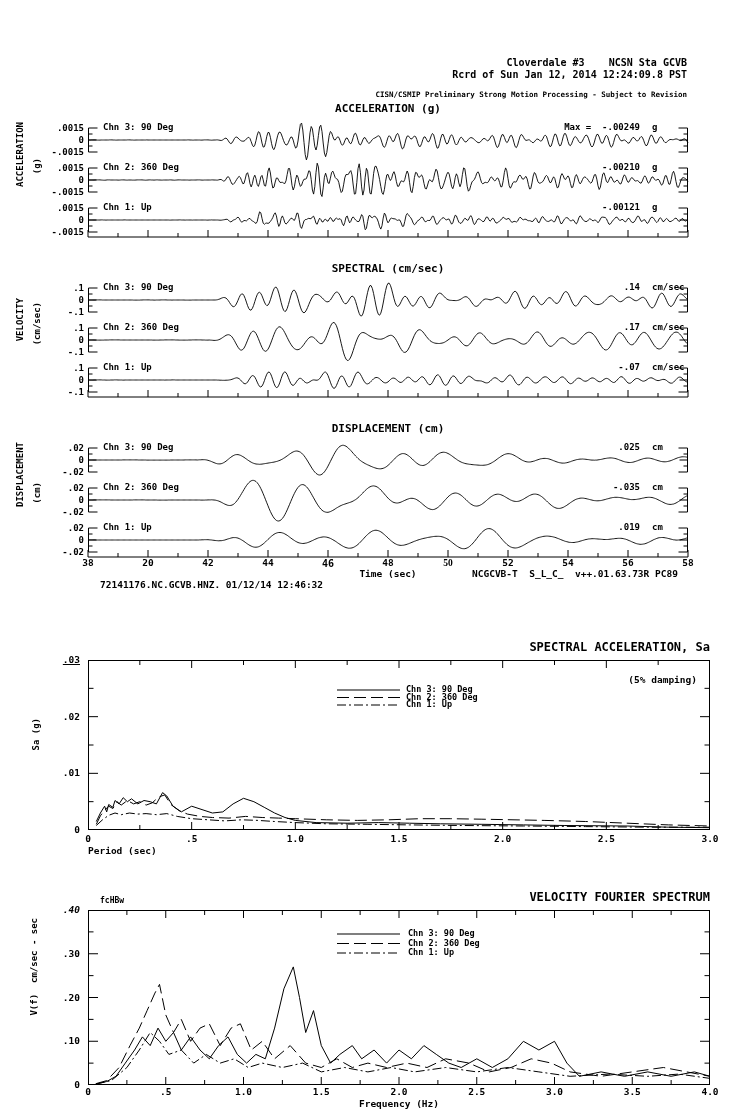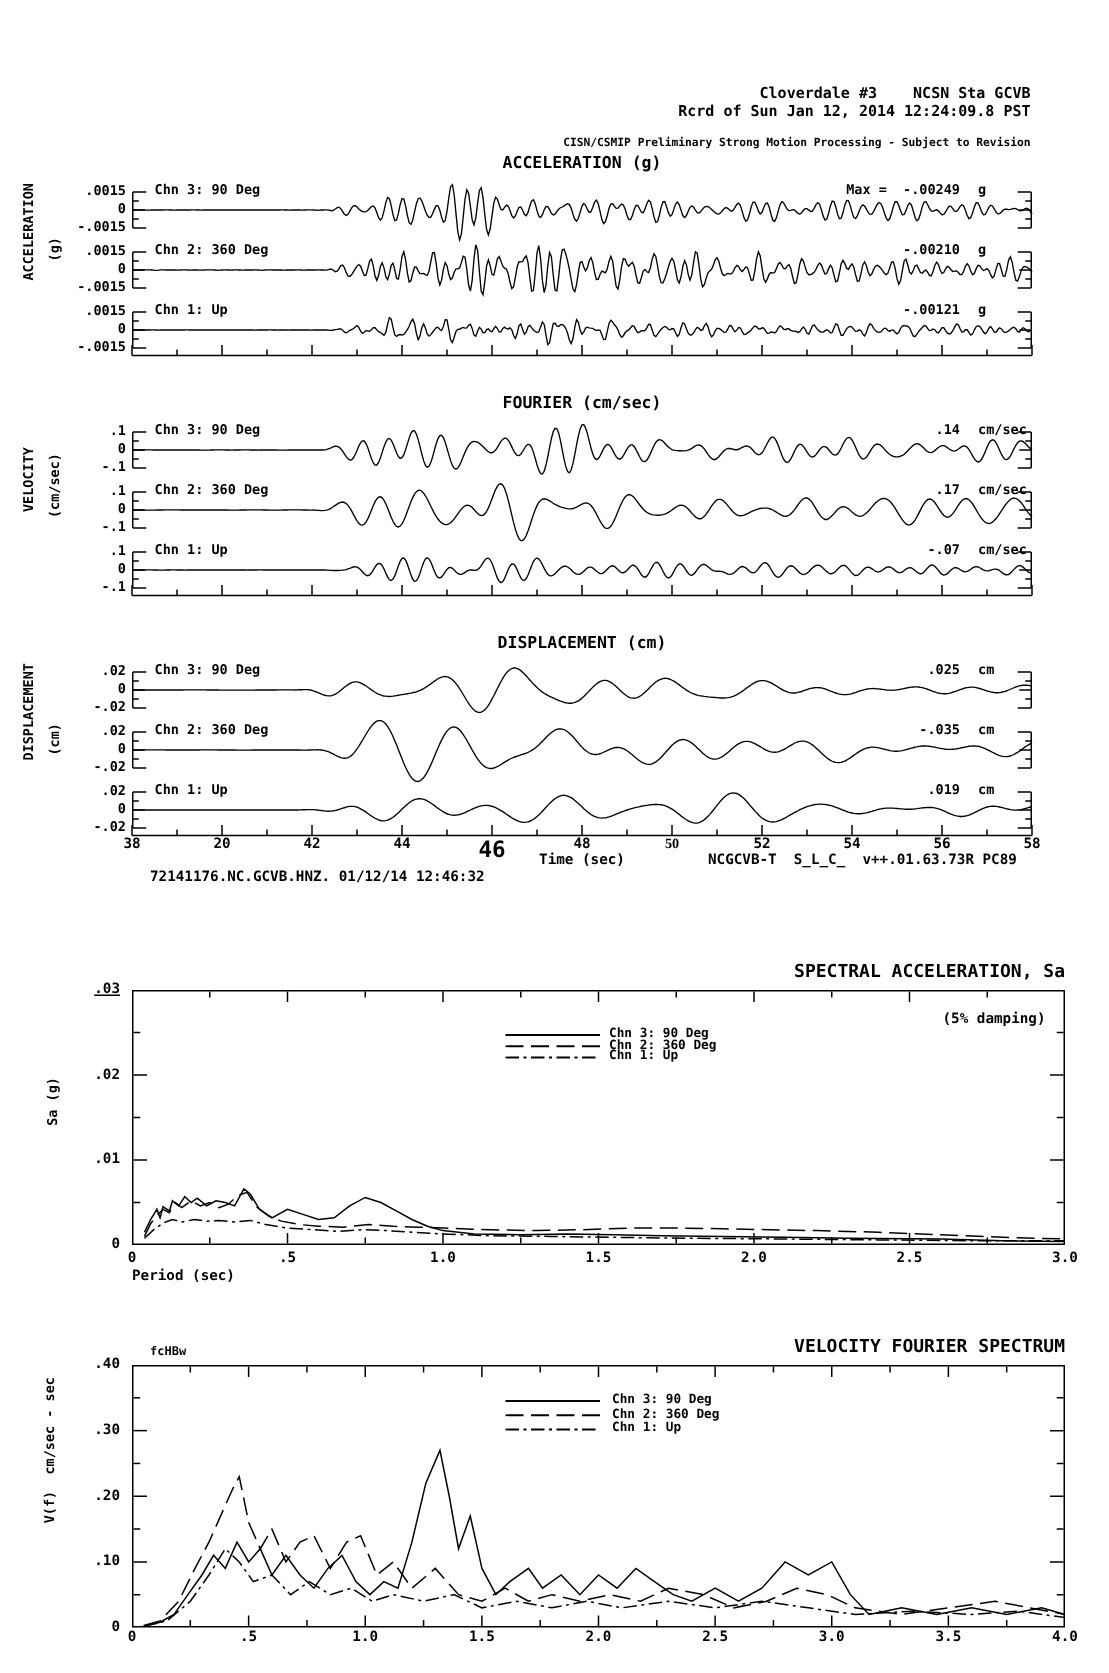--- a/index.html
+++ b/index.html
@@ -89,21 +89,21 @@
         <line x1="480" y1="119" x2="480" y2="112" stroke="#000000"></line>
         <line x1="510" y1="119" x2="510" y2="115" stroke="#000000"></line>
         <line x1="540" y1="119" x2="540" y2="112" stroke="#000000"></line>
         <line x1="570" y1="119" x2="570" y2="115" stroke="#000000"></line>
         <line x1="600" y1="119" x2="600" y2="112" stroke="#000000"></line>
       </svg>
     </div>
 
   <div class="vlab" style="left:16px;top:298px">VELOCITY</div>
   <div class="vlab" style="left:33px;top:302px">(cm/sec)</div>
-  <div class="lbl ptitle" style="top:263px">FOURIER (cm/sec)</div>
+  <div class="lbl ptitle" style="top:263px">SPECTRAL (cm/sec)</div>
   <div id="ts-velocity">
       <svg width="602" height="125" style="left: 88px; top: 278px;">
         <line x1="0.5" y1="10" x2="0.5" y2="34" stroke="#000000"></line>
         <line x1="0.5" y1="10" x2="9.5" y2="10" stroke="#000000"></line>
         <line x1="0.5" y1="16" x2="4.5" y2="16" stroke="#000000"></line>
         <line x1="0.5" y1="22" x2="8.5" y2="22" stroke="#000000"></line>
         <line x1="0.5" y1="28" x2="4.5" y2="28" stroke="#000000"></line>
         <line x1="0.5" y1="34" x2="9.5" y2="34" stroke="#000000"></line>
         <line x1="599.5" y1="10" x2="599.5" y2="34" stroke="#000000"></line>
         <line x1="599.5" y1="10" x2="590.5" y2="10" stroke="#000000"></line>
@@ -280,20 +280,21 @@
         <path d="M8.3,164.3L12.4,155.8L16.6,150.2L20.7,146.2L24.9,148.5L29.0,141.7L33.2,145.1L39.4,140.5L45.6,143.9L51.8,141.7L58.1,145.1L64.3,142.8L70.5,137.1L76.7,134.9L82.9,144.5L91.2,150.7L99.5,154.1L112.0,156.4L124.4,157.5L141.0,158.1L157.6,156.4L174.2,157.5L190.7,158.1L207.3,158.7L238.4,159.8L269.5,160.4L300.6,159.8L331.7,158.7L362.8,158.7L393.9,159.2L425.0,159.8L456.1,160.4L497.6,161.5L539.1,163.2L580.5,164.9L622.0,166.0" fill="none" stroke="#000000" stroke-width="1" stroke-dasharray="12,5"></path>
         <line x1="249" x2="312" y1="37.5" y2="37.5" stroke="#000000" stroke-width="1.2" stroke-dasharray="12,5"></line>
         <path d="M8.3,165.5L14.5,159.8L20.7,155.3L27.0,153.0L33.2,154.7L41.5,153.0L49.8,154.1L58.1,153.6L68.4,154.7L78.8,153.6L89.2,156.4L103.7,158.7L120.3,159.8L136.8,160.9L153.4,159.8L170.0,160.4L186.6,161.5L207.3,162.6L238.4,163.8L279.9,164.3L321.4,164.9L373.2,165.5L435.4,166.0L497.6,166.6L559.8,167.2L622.0,167.2" fill="none" stroke="#000000" stroke-width="1" stroke-dasharray="9,3,2,3"></path>
         <line x1="249" x2="312" y1="45" y2="45" stroke="#000000" stroke-width="1.2" stroke-dasharray="9,3,2,3"></line>
       </svg>
     </div>
 
   <div class="lbl stitle" style="top:891px">VELOCITY FOURIER SPECTRUM</div>
   <div class="lbl fs8" style="left:100px;top:897px">fcHBw</div>
   <div class="vlab fs8" style="left:30px;top:918px">V(f)  cm/sec - sec</div>
+  <div class="lbl fs95" style="left:88px;top:1099px;width:622px;text-align:center">Frequency (Hz)</div>
   <div id="fourier-host">
       <svg width="622" height="175" style="left: 88px; top: 910px;">
         <rect x="0.5" y="0.5" width="621" height="174" fill="none" stroke="#000000"></rect>
         <line x1="38.875" y1="174" x2="38.875" y2="170" stroke="#000000"></line>
         <line x1="38.875" y1="1" x2="38.875" y2="5" stroke="#000000"></line>
         <line x1="77.75" y1="174" x2="77.75" y2="167" stroke="#000000"></line>
         <line x1="77.75" y1="1" x2="77.75" y2="8" stroke="#000000"></line>
         <line x1="116.625" y1="174" x2="116.625" y2="170" stroke="#000000"></line>
         <line x1="116.625" y1="1" x2="116.625" y2="5" stroke="#000000"></line>
         <line x1="155.5" y1="174" x2="155.5" y2="167" stroke="#000000"></line>
@@ -394,21 +395,21 @@
     <div class="lbl" style="left: 103px; top: 523px;">Chn 1: Up</div>
     <div class="lbl r" style="left: 40px; top: 524px; width: 44px;">.02</div>
     <div class="lbl r" style="left: 40px; top: 536px; width: 44px;">0</div>
     <div class="lbl r" style="left: 40px; top: 548px; width: 44px;">-.02</div>
     <div class="lbl r" style="left: 470px; top: 523px; width: 170px;">.019</div>
     <div class="lbl" style="left: 652px; top: 523px;">cm</div>
     <div class="lbl c" style="left: 88px; top: 558px; font-size: 9.5px;">38</div>
     <div class="lbl c" style="left: 148px; top: 558px; font-size: 9.5px;">20</div>
     <div class="lbl c" style="left: 208px; top: 558px; font-size: 9.5px;">42</div>
     <div class="lbl c" style="left: 268px; top: 558px; font-size: 9.5px;">44</div>
-    <div class="lbl c" style="left: 328px; top: 558px; font-size: 15px;">46</div>
+    <div class="lbl c" style="left: 328px; top: 558px; font-size: 10px;">46</div>
     <div class="lbl c" style="left: 388px; top: 558px; font-size: 9.5px;">48</div>
     <div class="lbl c" style="left: 448px; top: 558px; font-size: 9.5px; font-family: Liberation Serif, serif;">50</div>
     <div class="lbl c" style="left: 508px; top: 558px; font-size: 9.5px;">52</div>
     <div class="lbl c" style="left: 568px; top: 558px; font-size: 9.5px;">54</div>
     <div class="lbl c" style="left: 628px; top: 558px; font-size: 9.5px;">56</div>
     <div class="lbl c" style="left: 688px; top: 558px; font-size: 9.5px;">58</div>
     <div class="lbl" style="left: 406px; top: 685px; font-size: 8.5px;">Chn 3: 90 Deg</div>
     <div class="lbl" style="left: 406px; top: 692.5px; font-size: 8.5px;">Chn 2: 360 Deg</div>
     <div class="lbl" style="left: 406px; top: 700px; font-size: 8.5px;">Chn 1: Up</div>
     <div class="lbl r" style="left: 36px; top: 655px; width: 44px; font-size: 9.5px; text-decoration: underline;">.03</div>
@@ -418,21 +419,21 @@
     <div class="lbl c" style="left: 88px; top: 834px; font-size: 9.5px;">0</div>
     <div class="lbl c" style="left: 191.667px; top: 834px; font-size: 9.5px;">.5</div>
     <div class="lbl c" style="left: 295.333px; top: 834px; font-size: 9.5px;">1.0</div>
     <div class="lbl c" style="left: 399px; top: 834px; font-size: 9.5px;">1.5</div>
     <div class="lbl c" style="left: 502.667px; top: 834px; font-size: 9.5px;">2.0</div>
     <div class="lbl c" style="left: 606.333px; top: 834px; font-size: 9.5px;">2.5</div>
     <div class="lbl c" style="left: 710px; top: 834px; font-size: 9.5px;">3.0</div>
     <div class="lbl" style="left: 408px; top: 929px; font-size: 8.5px;">Chn 3: 90 Deg</div>
     <div class="lbl" style="left: 408px; top: 938.5px; font-size: 8.5px;">Chn 2: 360 Deg</div>
     <div class="lbl" style="left: 408px; top: 948px; font-size: 8.5px;">Chn 1: Up</div>
-    <div class="lbl r" style="left: 36px; top: 905px; width: 44px; font-size: 9.5px;">.40</div>
+    <div class="lbl r" style="left: 36px; top: 905px; width: 44px; font-size: 9.5px; font-style: italic;">.40</div>
     <div class="lbl r" style="left: 36px; top: 948.75px; width: 44px; font-size: 9.5px;">.30</div>
     <div class="lbl r" style="left: 36px; top: 992.5px; width: 44px; font-size: 9.5px;">.20</div>
     <div class="lbl r" style="left: 36px; top: 1036.25px; width: 44px; font-size: 9.5px;">.10</div>
     <div class="lbl r" style="left: 36px; top: 1080px; width: 44px; font-size: 9.5px;">0</div>
     <div class="lbl c" style="left: 88px; top: 1087px; font-size: 9.5px;">0</div>
     <div class="lbl c" style="left: 165.75px; top: 1087px; font-size: 9.5px;">.5</div>
     <div class="lbl c" style="left: 243.5px; top: 1087px; font-size: 9.5px;">1.0</div>
     <div class="lbl c" style="left: 321.25px; top: 1087px; font-size: 9.5px;">1.5</div>
     <div class="lbl c" style="left: 399px; top: 1087px; font-size: 9.5px;">2.0</div>
     <div class="lbl c" style="left: 476.75px; top: 1087px; font-size: 9.5px;">2.5</div>

